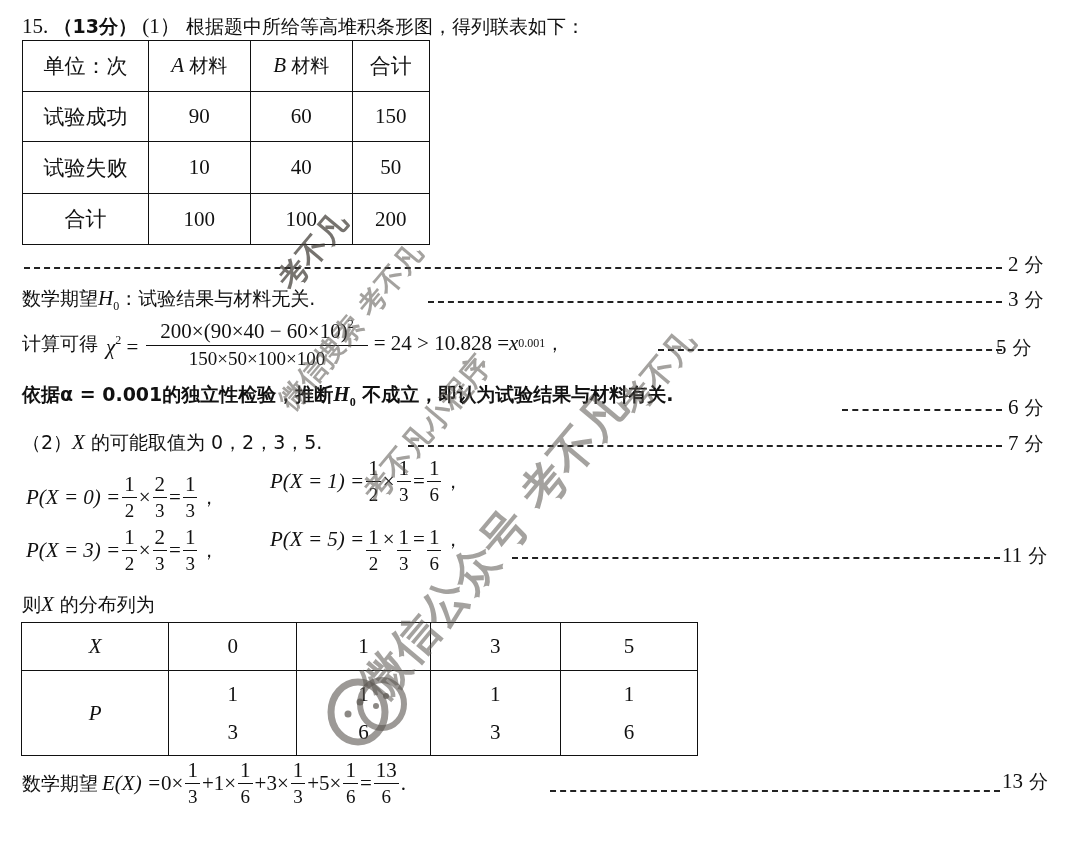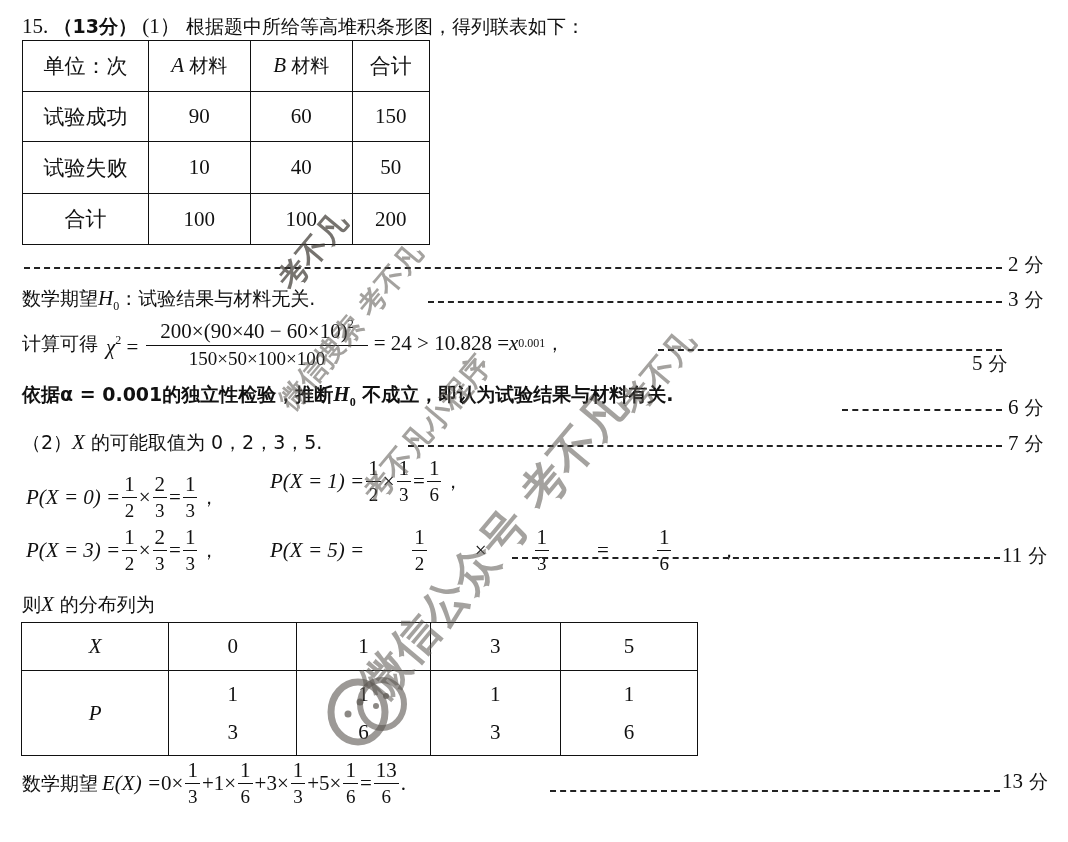--- a/index.html
+++ b/index.html
@@ -88,21 +88,21 @@
   <span class="frac" style="margin-left:8px;">
     <span class="n" style="padding:0 14px 3px 14px;"><span>200×(90×40 − 60×10)</span><span class="sup">2</span></span>
     <span class="d">150×50×100×100</span>
   </span>
   <span style="margin-left:4px;">= 24 &gt; 10.828 = </span>
     <i>x</i>
     <span class="sub">0.001</span>
     <span class="cjk">，</span>
 </div>
 <div class="dash" style="left:658px;top:349px;width:344px;"></div>
-<div class="score" style="left:972px;top:335px;margin-top:16px;">
+<div class="score" style="left:996px;top:335px;">
   <span>5</span><span class="cjk">分</span>
 </div>
 
 <div class="abs t" style="left:22px;top:382px;font-weight:bold;">
   <span class="cjk">依据α = 0.001的独立性检验，推断</span><i>H</i><span class="sub">0</span><span class="cjk"> 不成立，即认为试验结果与材料有关.</span>
 </div>
 <div class="dash" style="left:842px;top:409px;width:160px;"></div>
 <div class="score" style="left:1008px;top:395px;">
   <span>6</span><span class="cjk">分</span>
 </div>
@@ -154,21 +154,21 @@
     </span>×
   <span class="frac">
       <span class="n">2</span>
       <span class="d">3</span>
     </span>=
   <span class="frac">
       <span class="n">1</span>
       <span class="d">3</span>
     </span><span class="cjk">，</span>
 </div>
-<div class="abs t" style="left:270px;top:527px;display:flex;align-items:center;gap:46px;">
+<div class="abs t" style="left:270px;top:527px;display:flex;">
   <i>P(X = 5) =</i>
   <span class="frac">
       <span class="n">1</span>
       <span class="d">2</span>
     </span>×
   <span class="frac">
       <span class="n">1</span>
       <span class="d">3</span>
     </span>=
   <span class="frac">

